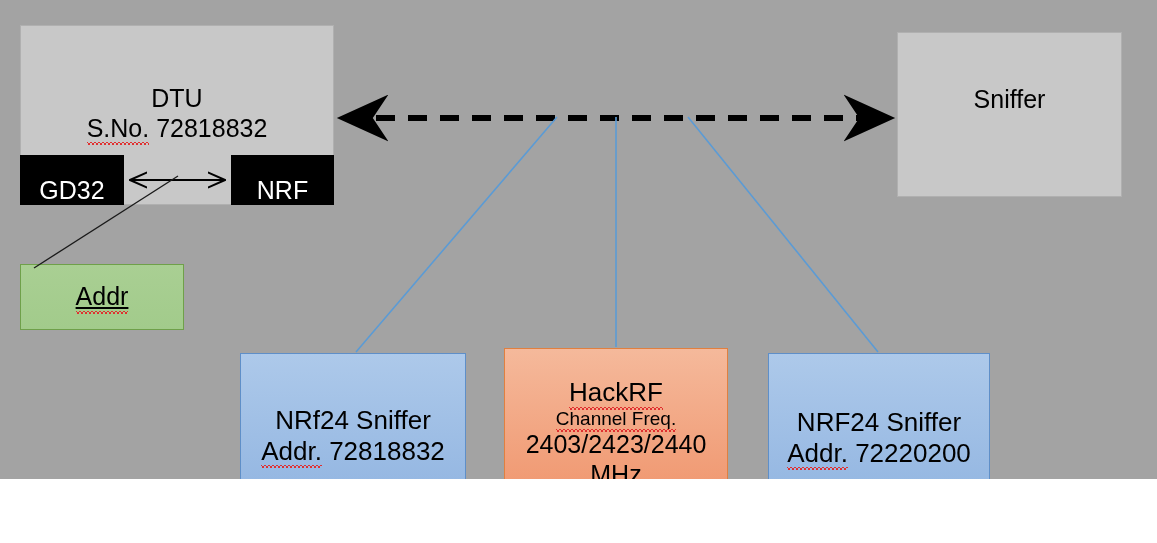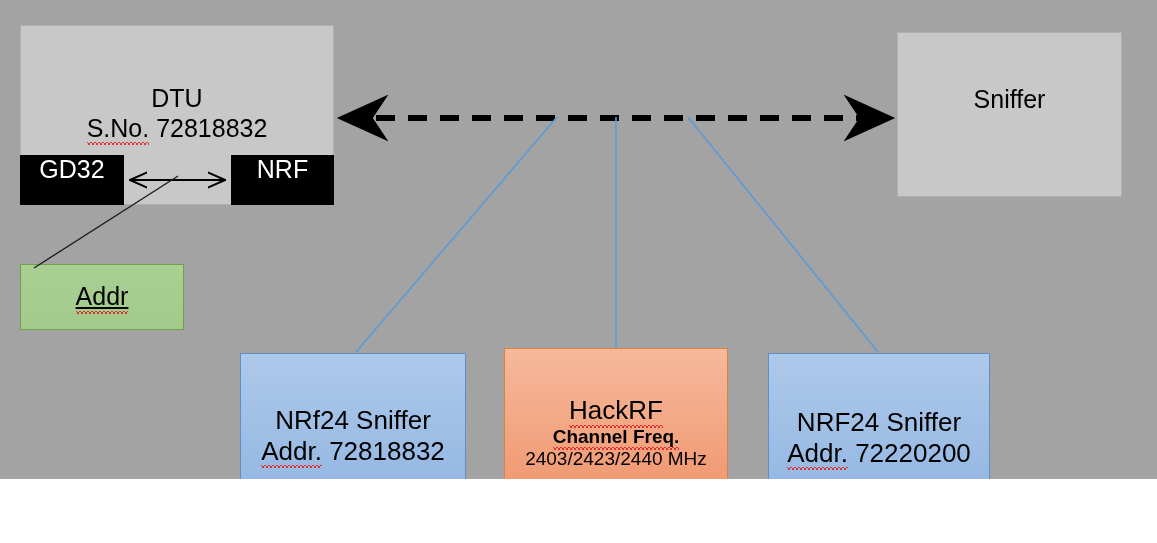--- a/index.html
+++ b/index.html
@@ -49,21 +49,21 @@
     padding-bottom: 30px;
   }
 
   
   .chip {
     position: absolute;
     box-sizing: border-box;
     background: #000000;
     color: #ffffff;
     display: flex;
-    align-items: flex-start;
+    align-items: flex-end;
     justify-content: center;
     font-size: 25px;
     z-index: 3;
   }
   #gd32-chip { left: 20px; top: 155px; width: 104px; height: 50px; }
   #nrf-chip  { left: 231px; top: 155px; width: 103px; height: 50px; }
 
   
   #logic-node {
     left: 20px; top: 264px; width: 164px; height: 66px;
@@ -88,22 +88,22 @@
   #nrf24-left-node  { left: 240px; top: 353px; width: 226px; height: 165px; }
   #nrf24-right-node { left: 768px; top: 353px; width: 222px; height: 169px; }
 
   #hackrf-node {
     left: 504px; top: 348px; width: 224px; height: 170px;
     background: linear-gradient(to bottom, #f5b99b, #ef9269);
     border: 1px solid #e08040;
     color: #000000;
   }
   #hackrf-node .t1 { font-size: 26px; }
-  #hackrf-node .t2 { font-size: 19px; font-weight: bold; }
-  #hackrf-node .t3 { font-size: 19px; }
+  #hackrf-node .t2 { font-size: 19px; }
+  #hackrf-node .t3 { font-size: 25px; }
 
   
   .squiggle {
     position: relative;
     display: inline-block;
   }
   .squiggle::after {
     content: "";
     position: absolute;
     left: 0; right: 0; bottom: -2px;

